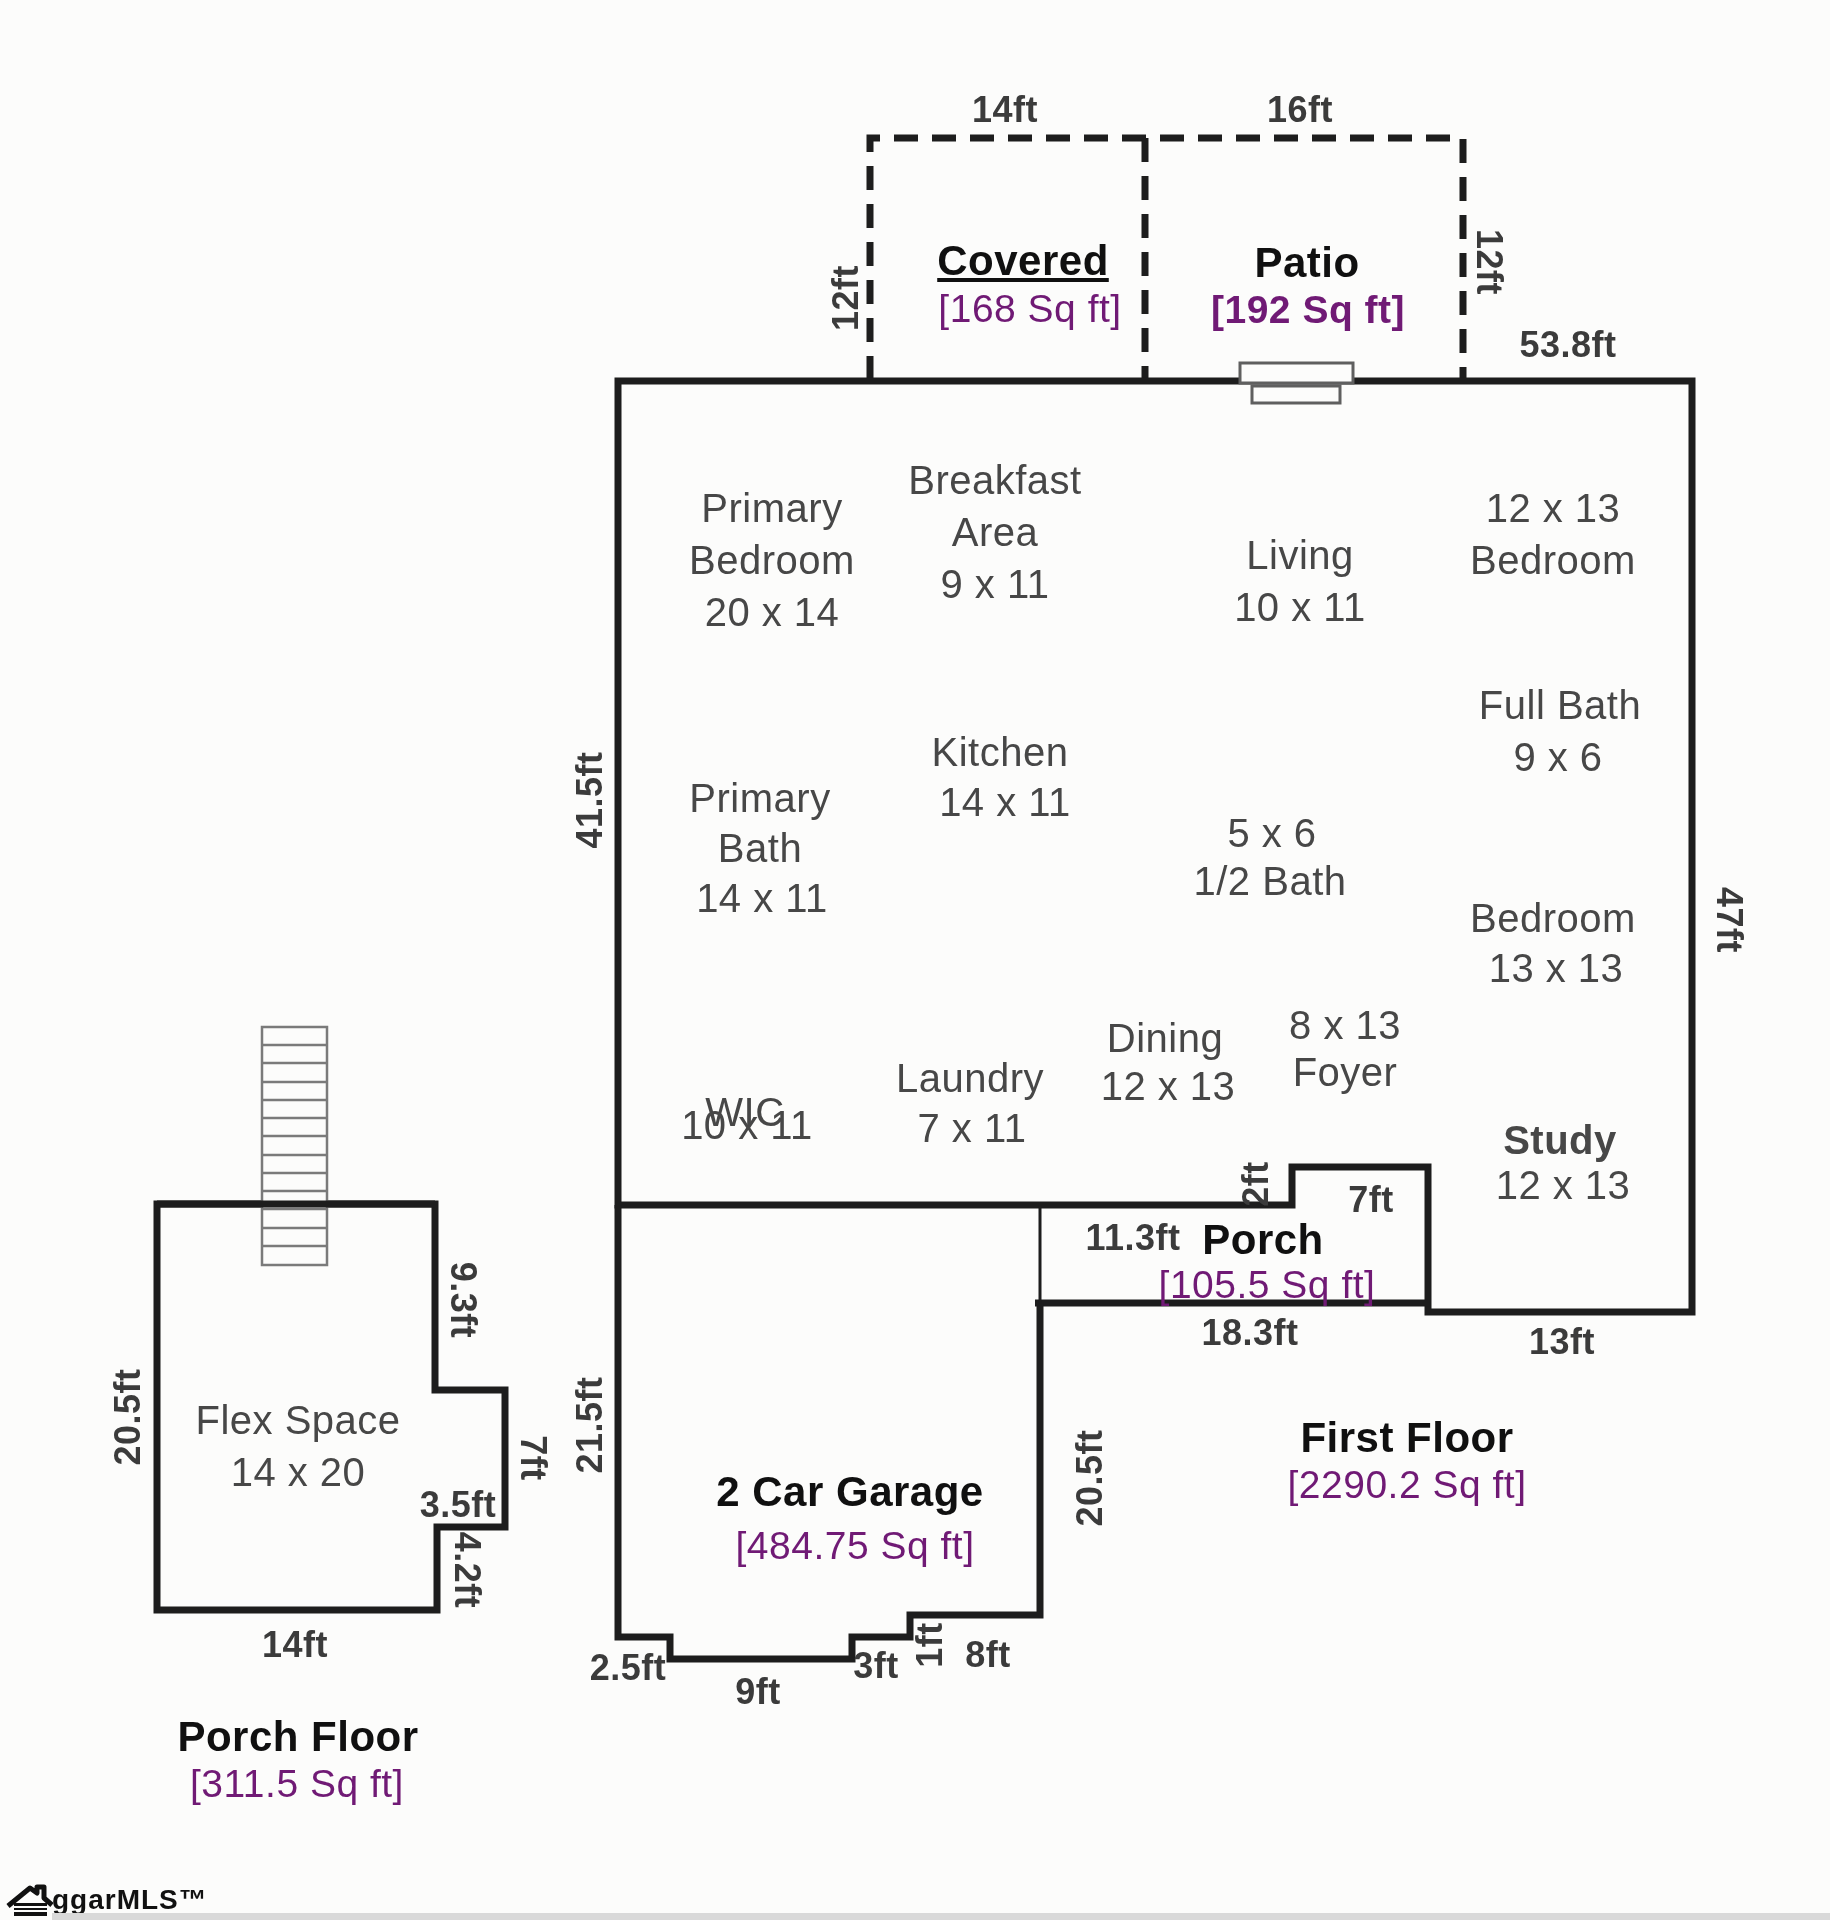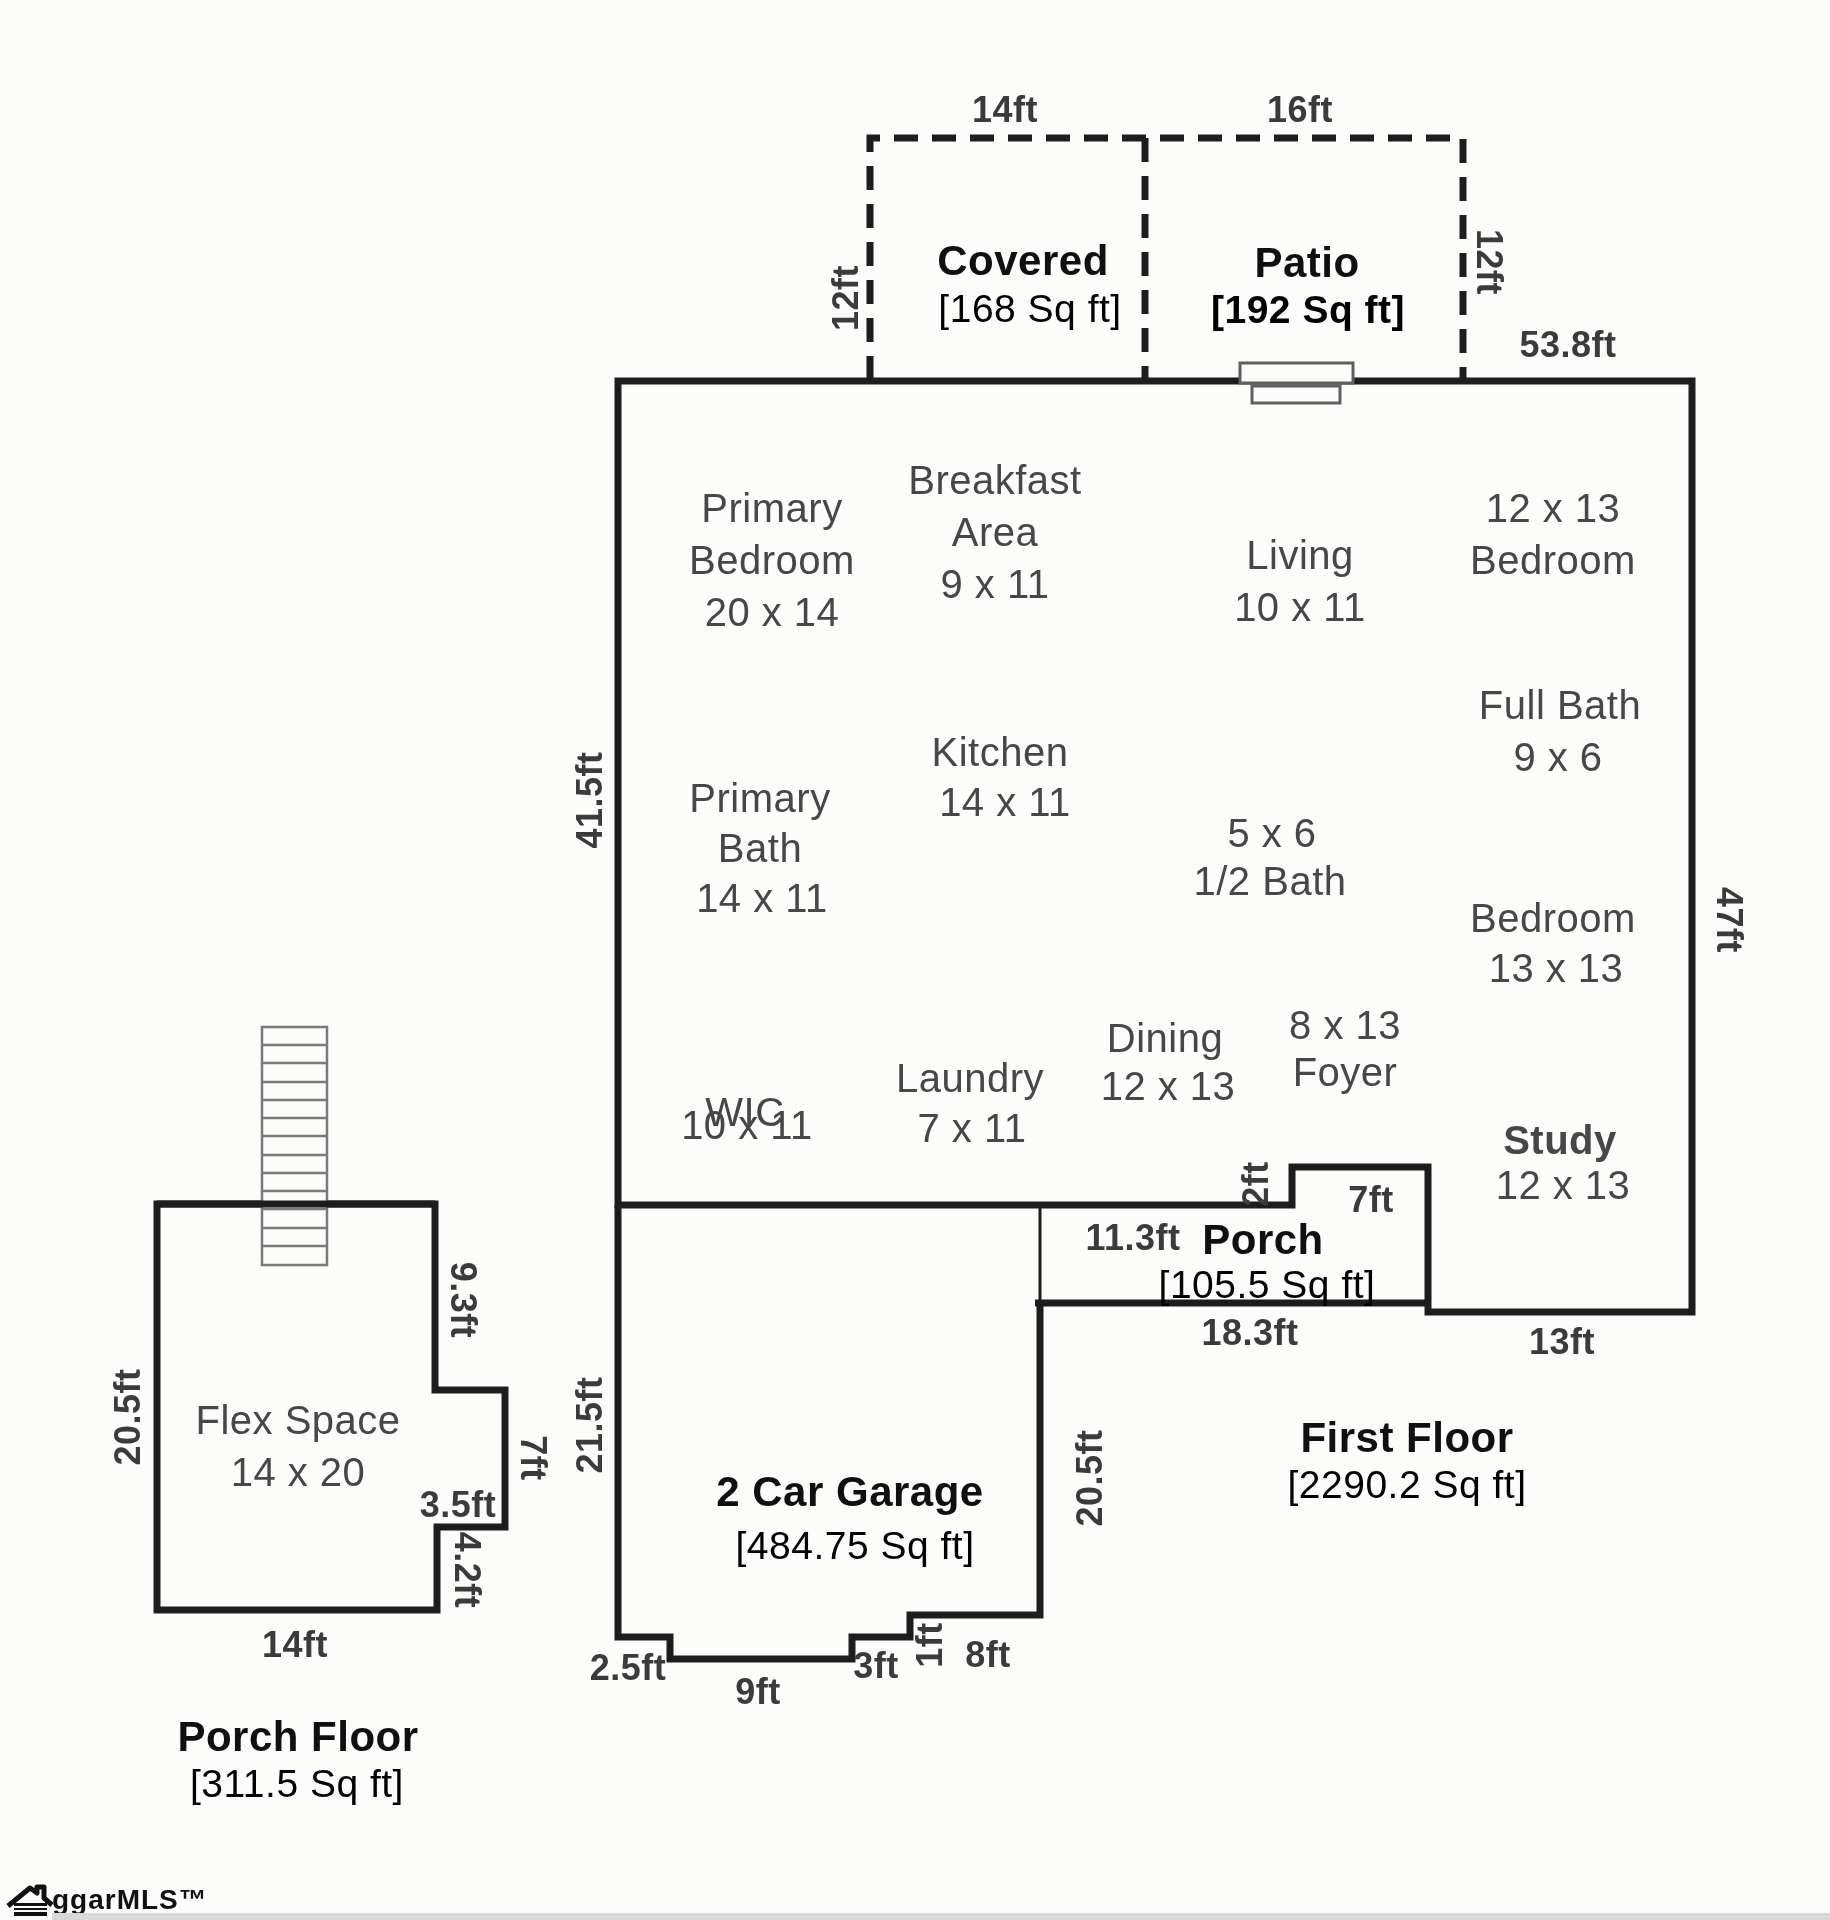--- a/index.html
+++ b/index.html
@@ -8,21 +8,21 @@
     overflow:hidden;font-family:"Liberation Sans", sans-serif;
   }
   svg.plan{position:absolute;left:0;top:0;}
   .lbl{
     position:absolute;transform:translate(-50%,-50%);
     white-space:nowrap;line-height:1;letter-spacing:0.5px;
   }
   .lbl.room{font-size:40px;color:#474747;font-weight:500;}
   .lbl.dim{font-size:36px;color:#3b3b3b;font-weight:600;}
   .lbl.area{font-size:42px;color:#101010;font-weight:bold;}
-  .lbl.sqft{font-size:39px;color:#000000;font-weight:500;}
+  .lbl.sqft{font-size:39px;color:#701a75;font-weight:500;}
   .lbl.rotccw{transform:translate(-50%,-50%) rotate(-90deg);}
   .lbl.rotcw{transform:translate(-50%,-50%) rotate(90deg);}
   .watermark{
     position:absolute;left:6px;top:1884px;height:34px;
     display:flex;color:#111;
   }
   .watermark .wm-text{
     font-size:28px;font-weight:600;letter-spacing:1px;margin-left:-6px;
     font-family:"Liberation Sans", sans-serif;
   }
@@ -113,21 +113,21 @@
     <div class="lbl room" style="left: 970px; top: 1078px;">Laundry</div>
     <div class="lbl room" style="left: 972px; top: 1128px;">7 x 11</div>
     <div class="lbl room" style="left: 1165px; top: 1038px;">Dining</div>
     <div class="lbl room" style="left: 1168px; top: 1086px;">12 x 13</div>
     <div class="lbl room" style="left: 1345px; top: 1025px;">8 x 13</div>
     <div class="lbl room" style="left: 1345px; top: 1072px;">Foyer</div>
     <div class="lbl room" style="left: 1560px; top: 1140px; font-weight: bold;">Study</div>
     <div class="lbl room" style="left: 1563px; top: 1185px;">12 x 13</div>
     <div class="lbl room" style="left: 298px; top: 1420px;">Flex Space</div>
     <div class="lbl room" style="left: 298px; top: 1472px;">14 x 20</div>
-    <div class="lbl area" style="left: 1023px; top: 261px;">Covered</div>
+    <div class="lbl area" style="left: 1023px; top: 261px; text-decoration: underline;">Covered</div>
     <div class="lbl sqft" style="left: 1030px; top: 308px;">[168 Sq ft]</div>
     <div class="lbl area" style="left: 1307px; top: 263px;">Patio</div>
     <div class="lbl sqft" style="left: 1308px; top: 309px; font-weight: bold;">[192 Sq ft]</div>
     <div class="lbl area" style="left: 1263px; top: 1240px;">Porch</div>
     <div class="lbl sqft" style="left: 1267px; top: 1284px;">[105.5 Sq ft]</div>
     <div class="lbl area" style="left: 850px; top: 1492px;">2 Car Garage</div>
     <div class="lbl sqft" style="left: 855px; top: 1545px;">[484.75 Sq ft]</div>
     <div class="lbl area" style="left: 1407px; top: 1438px; text-align: right;">First Floor</div>
     <div class="lbl sqft" style="left: 1407px; top: 1484px;">[2290.2 Sq ft]</div>
     <div class="lbl area" style="left: 298px; top: 1737px;">Porch Floor</div>

